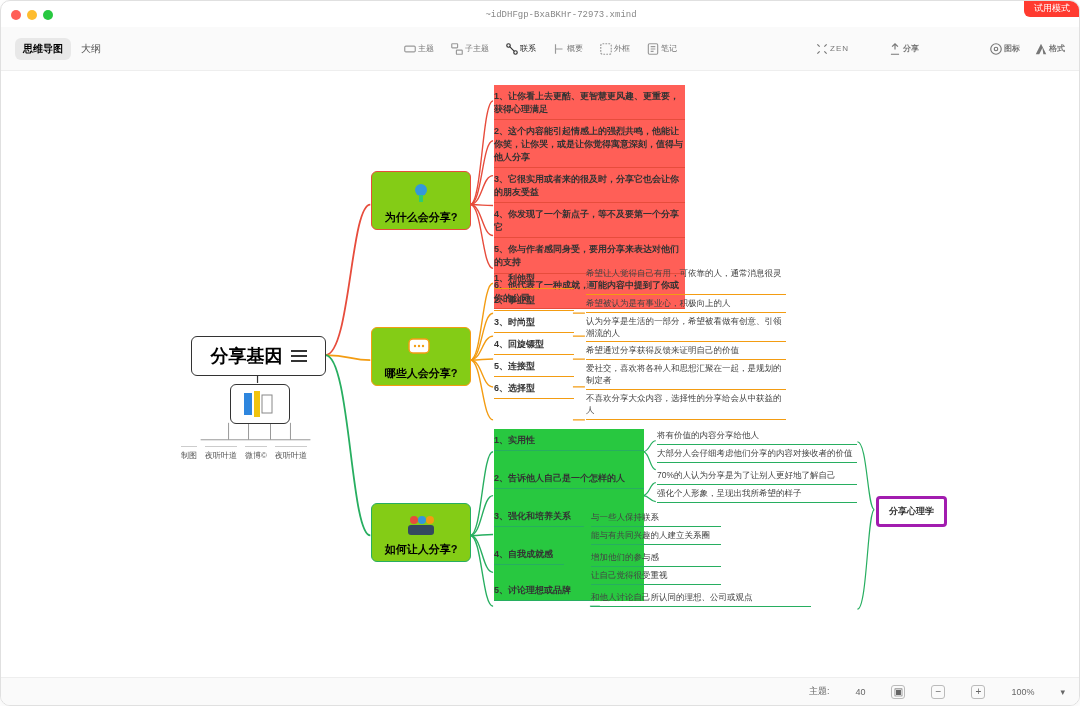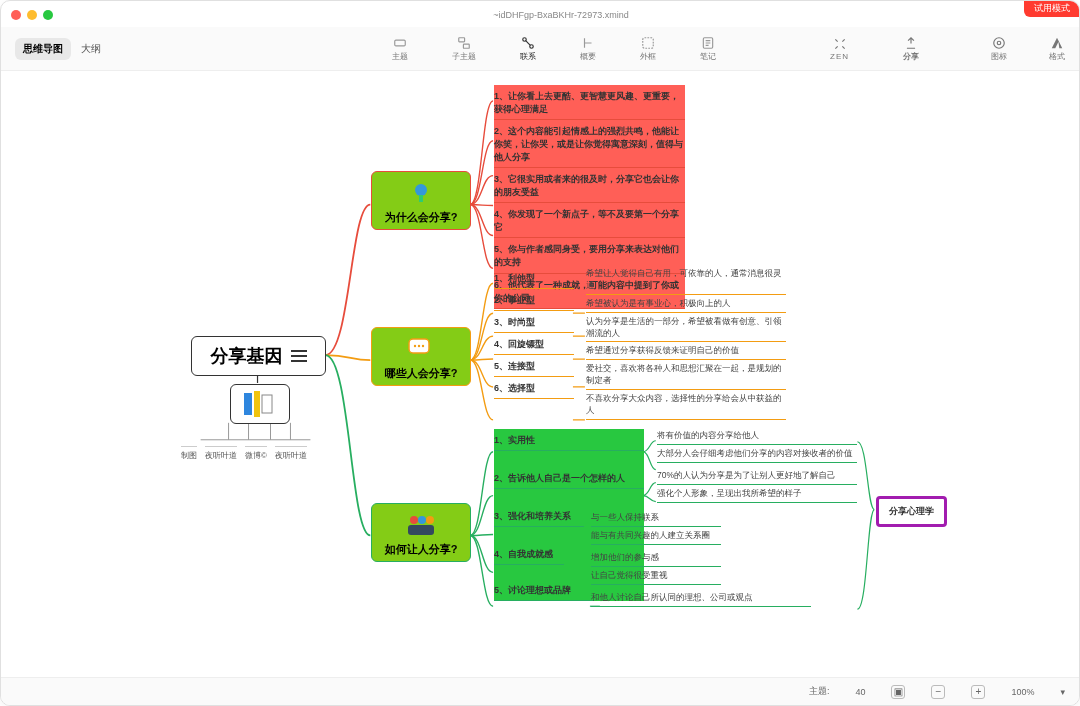--- a/index.html
+++ b/index.html
@@ -1,31 +1,31 @@
 <!DOCTYPE html>
 <html><head>
 <meta charset="utf-8">
 <style>
   * { box-sizing: border-box; }
   body { margin:0; font-family: -apple-system,"PingFang SC","Microsoft YaHei",sans-serif; background:#fff; }
   .app { width:1080px; height:706px; margin:0 auto; position:relative; border:1px solid #e0e0e0; border-radius:10px; overflow:hidden; box-shadow: 0 2px 10px rgba(0,0,0,.05); background:#fff;}
   
-  .title-row { position:absolute; top:6px; left:0; right:0; height:16px; display:flex; align-items:center; padding:0 10px;}
+  .title-row { position:absolute; top:6px; left:0; right:0; height:16px; display:flex; align-items:center; padding:0 10px;font-family:Liberation Mono, monospace;}
   .lights { display:flex; gap:6px;}
   .light { width:10px; height:10px; border-radius:50%;}
   .red{background:#ff5f57;} .yellow{background:#febc2e;} .green{background:#28c840;}
   .win-title { flex:1; text-align:center; font-size:9px; color:#888;}
   .trial-badge { position:absolute; top:-1px; right:-1px; background:#ff3b30; color:#fff; font-size:9px; padding:2px 10px; border-radius:0 10px 0 6px; font-weight:500; cursor:pointer;}
   
   .toolbar { position:absolute; top:26px; left:0; right:0; height:44px; display:flex; align-items:center; padding:0 14px; border-bottom:1px solid #eee; background:#fafafa;}
   .tab-pill { background:#e8e8e8; border-radius:6px; padding:4px 8px; font-size:10px; font-weight:600; margin-right:4px;}
   .tab-plain { font-size:10px; color:#555; padding:4px 6px;}
   .tool-group { display:flex; gap:16px; margin-left:auto; margin-right:auto; position:absolute; left:50%; transform:translateX(-50%);}
-  .tool-group.far-right { right:14px; left:auto; transform:none; gap:14px;}
-  .tool { display:flex; flex-direction:column; align-items:center; gap:1px; color:#777; cursor:pointer;margin-left:28px;}
+  .tool-group.far-right { right:14px; left:auto; transform:none; gap:14px;font-weight:bold;}
+  .tool { display:flex; align-items:center; gap:1px; color:#777; cursor:pointer;}
   .tool.active { color:#222;}
   .tool-ico { width:14px; height:14px; }
   .tool-label { font-size:8px;}
   .zen { font-size:8px; text-align:center; letter-spacing:1px;}
   .canvas { position:absolute; top:70px; left:0; right:0; bottom:30px; overflow:hidden;}
   
   .node { position:absolute; border:1.5px solid #333; border-radius:6px; background:#fff; padding:8px 14px; display:flex; align-items:center; gap:8px; font-weight:600;}
   .root  { left:190px; top:265px; font-size:18px; width:135px; height:40px; justify-content:center;}
   .root .menu-icon { width:16px; height:12px; display:flex; flex-direction:column; justify-content:space-between;}
   .root .menu-icon div{height:2px; background:#333;}

